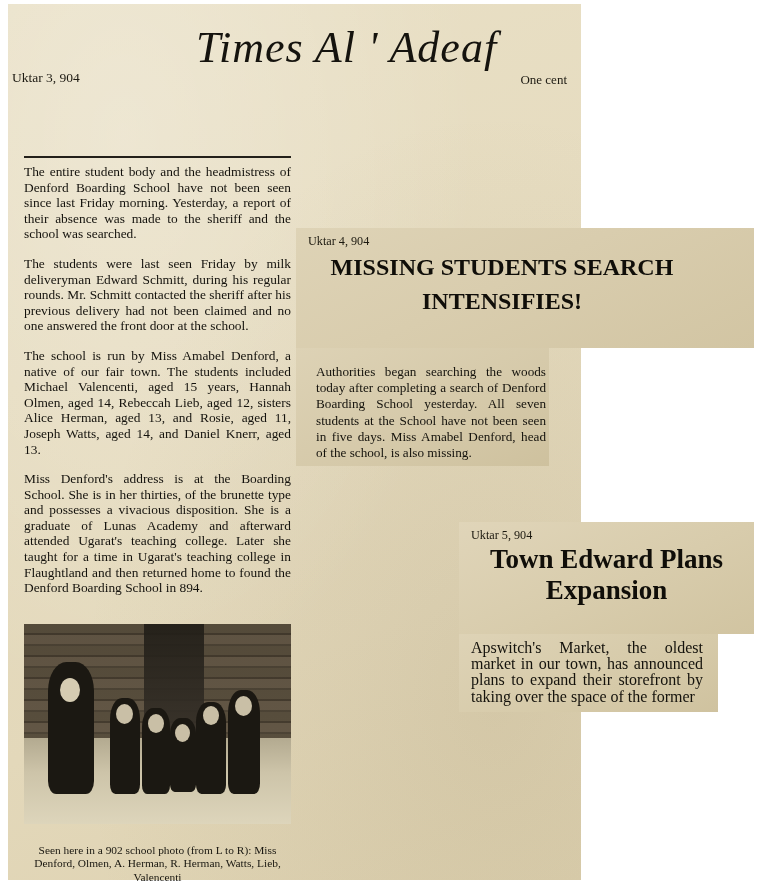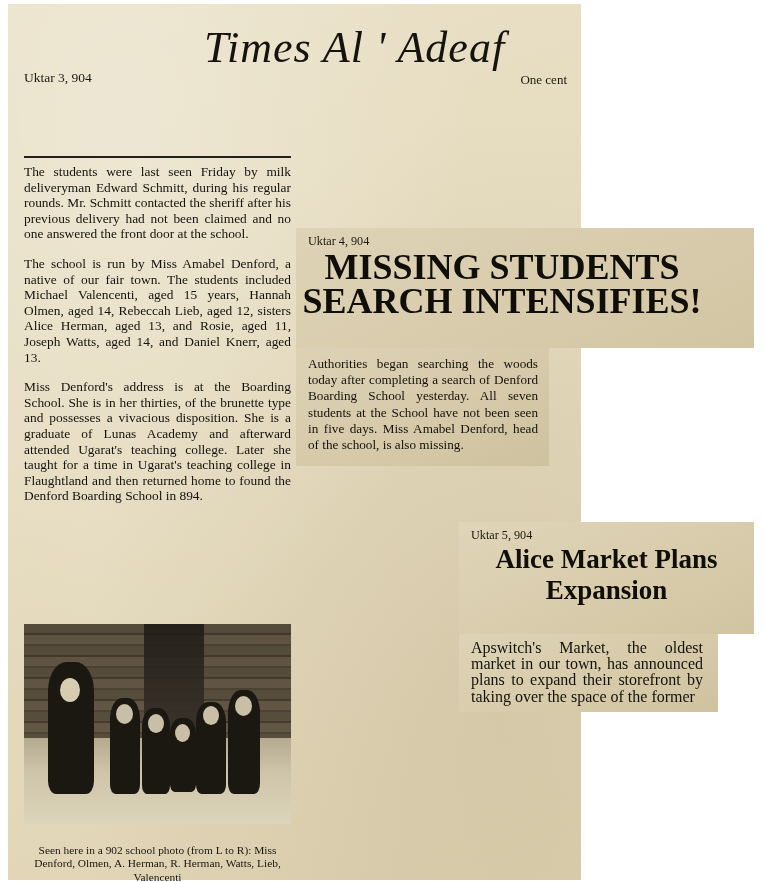--- a/index.html
+++ b/index.html
@@ -30,36 +30,36 @@
     position: absolute;
     inset: 0;
     background:
       radial-gradient(ellipse at 20% 15%, rgba(255,255,255,0.25) 0%, rgba(255,255,255,0) 55%),
       radial-gradient(ellipse at 85% 80%, rgba(120,100,60,0.12) 0%, rgba(120,100,60,0) 60%);
     pointer-events: none;
   }
 
   .masthead {
     position: absolute;
-    left: 16px;
+    left: 8px;
     top: 18px;
     width: 573px;
     text-align: center;
     font-family: "Liberation Serif", serif;
     font-style: italic;
     font-size: 44px;
     letter-spacing: 1px;
     color: #15130e;
     z-index: 3;
     padding-left: 44px;
   }
 
   .dateline {
     position: absolute;
-    left: 16px;
+    left: 4px;
     top: 66px;
     font-size: 13.5px;
     color: #1d1a12;
     z-index: 3;
   }
   .price {
     position: absolute;
     right: 14px;
     top: 68px;
     font-size: 13px;
@@ -194,31 +194,31 @@
     top: 6px;
     font-size: 12.2px;
     color: #1c190f;
   }
   #clip-missing h2 {
     position: absolute;
     left: 0; top: 22px;
     width: 412px;
     margin: 0;
     text-align: center;
-    font-size: 36px;
+    font-size: 24px;
     line-height: 34px;
     font-weight: bold;
     color: #100e09;
   }
   #clip-missing .body {
     position: absolute;
     left: 12px;
     top: 8px;
     width: 230px;
-    margin: 0;
+    margin: 8px;
     font-size: 13.2px;
     line-height: 16.2px;
     text-align: justify;
     color: #14120c;
   }
 
   
   #clip-market {
     position: absolute;
     left: 459px;
@@ -269,20 +269,21 @@
 
   <div class="masthead">Times Al ' Adeaf</div>
 
   <div class="dateline">Uktar 3, 904</div>
   <div class="price">One cent</div>
 
 
   <div class="rule"></div>
 
   <div id="main-column">
+    <p>The entire student body and the headmistress of Denford Boarding School have not been seen since last Friday morning. Yesterday, a report of their absence was made to the sheriff and the school was searched.</p>
     <p>The students were last seen Friday by milk deliveryman Edward Schmitt, during his regular rounds. Mr. Schmitt contacted the sheriff after his previous delivery had not been claimed and no one answered the front door at the school.</p>
     <p>The school is run by Miss Amabel Denford, a native of our fair town. The students included Michael Valencenti, aged 15 years, Hannah Olmen, aged 14, Rebeccah Lieb, aged 12, sisters Alice Herman, aged 13, and Rosie, aged 11, Joseph Watts, aged 14, and Daniel Knerr, aged 13.</p>
     <p>Miss Denford's address is at the Boarding School. She is in her thirties, of the brunette type and possesses a vivacious disposition. She is a graduate of Lunas Academy and afterward attended Ugarat's teaching college. Later she taught for a time in Ugarat's teaching college in Flaughtland and then returned home to found the Denford Boarding School in 894.</p>
   </div>
 
   <div id="photo-wrap">
     <div id="photo">
       <div class="wall"></div>
       <div class="door"></div>
       <div class="ground"></div>
@@ -315,18 +316,18 @@
     <h2>MISSING STUDENTS SEARCH INTENSIFIES!</h2>
   </div>
   <div class="clip-bottom">
     <p class="body">Authorities began searching the woods today after completing a search of Denford Boarding School yesterday. All seven students at the School have not been seen in five days. Miss Amabel Denford, head of the school, is also missing.</p>
   </div>
 </div>
 
 <div id="clip-market">
   <div class="clip-top">
     <div class="clip-date">Uktar 5, 904</div>
-    <h2>Alice Market Plans Expansion</h2>
+    <h2>Town Edward Plans Expansion</h2>
   </div>
   <div class="clip-bottom">
     <p class="body">Apswitch's Market, the oldest market in our town, has announced plans to expand their storefront by taking over the space of the former</p>
   </div>
 </div>
 
 </body></html>

